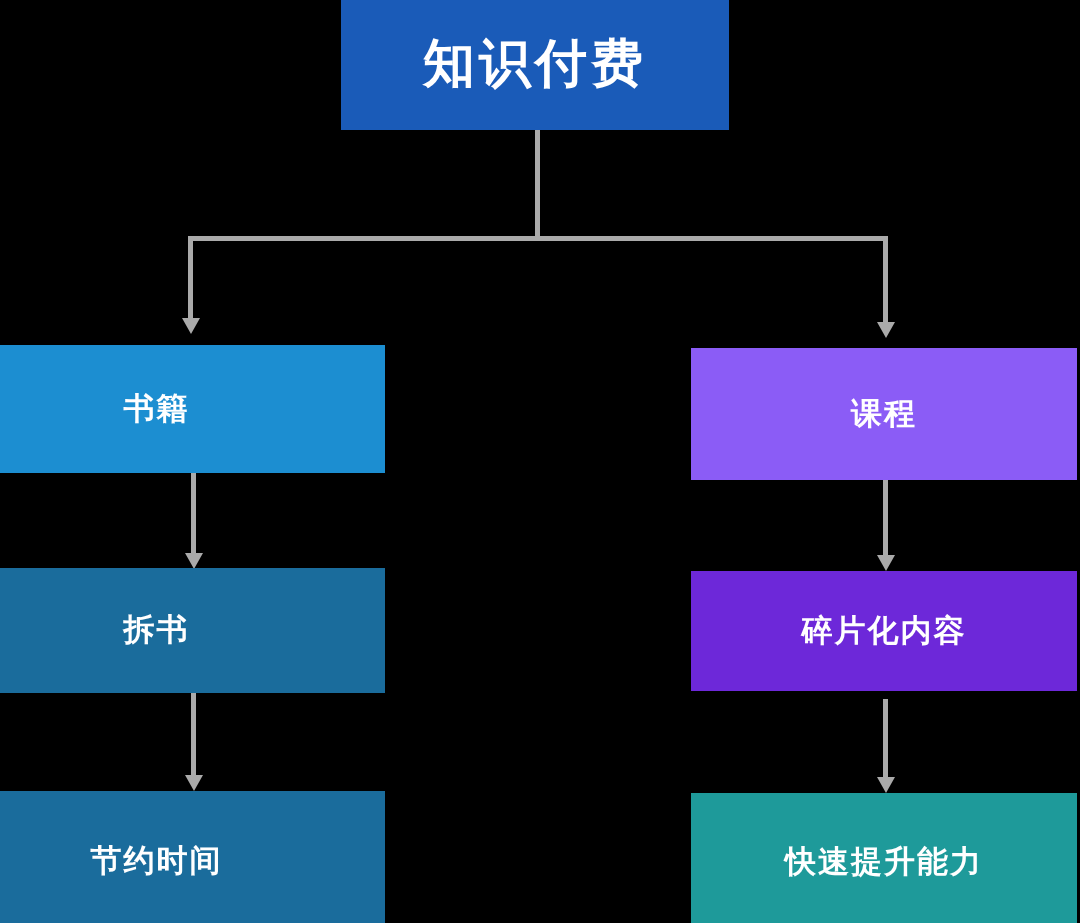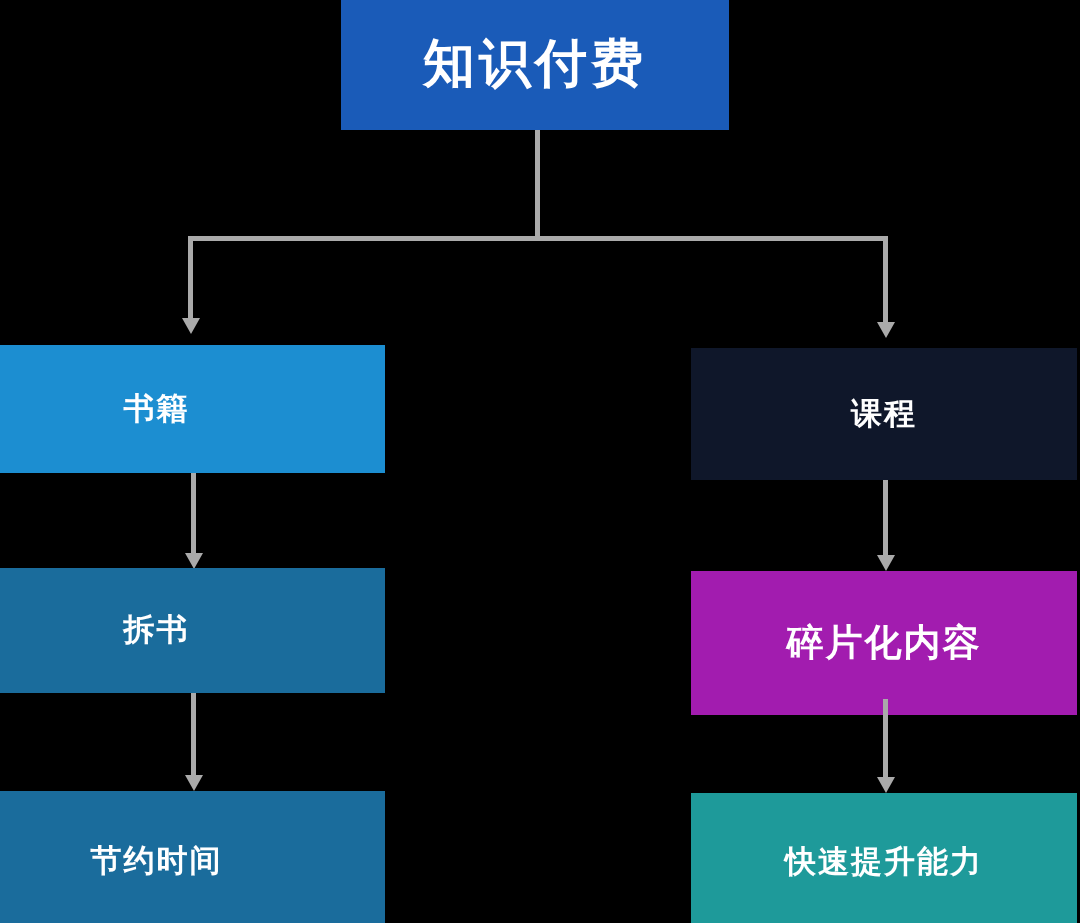--- a/index.html
+++ b/index.html
@@ -67,31 +67,31 @@
     height: 140px;
     background: #1A6C9C;
     font-size: 31px;
   }
   
   .node-courses {
     left: 691px;
     top: 348px;
     width: 386px;
     height: 132px;
-    background: #0f172a;
+    background: #8b5cf6;
     font-size: 31px;
     text-align: right;
   }
   .node-fragment {
     left: 691px;
     top: 571px;
     width: 386px;
-    height: 144px;
-    background: #a21caf;
-    font-size: 37px;
+    height: 120px;
+    background: #6d28d9;
+    font-size: 31px;
   }
   .node-ability {
     left: 691px;
     top: 793px;
     width: 386px;
     height: 138px;
     background: #1E9A9A;
     font-size: 31px;
   }
   

